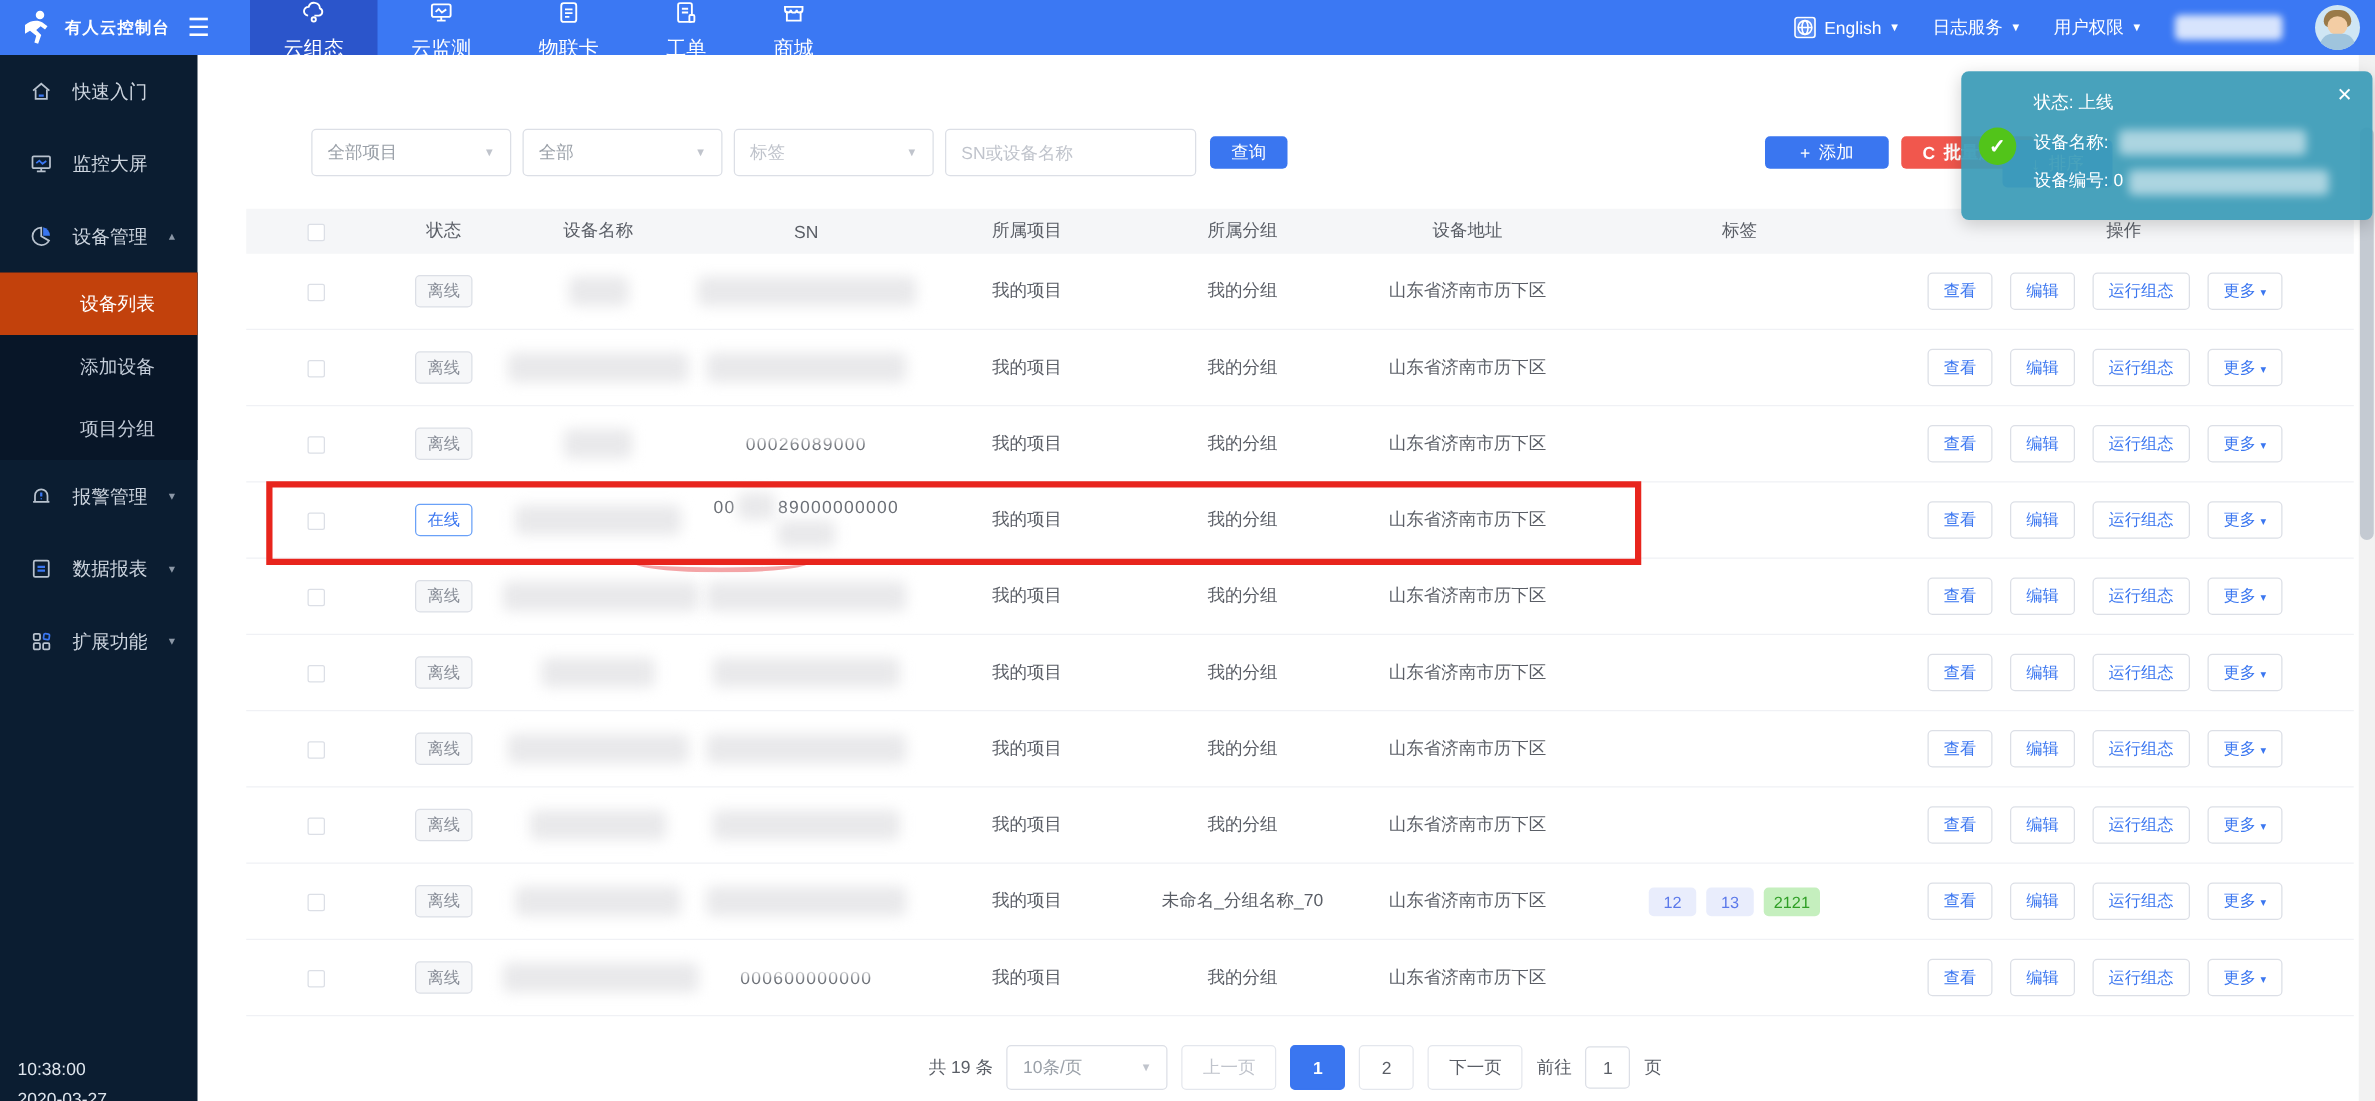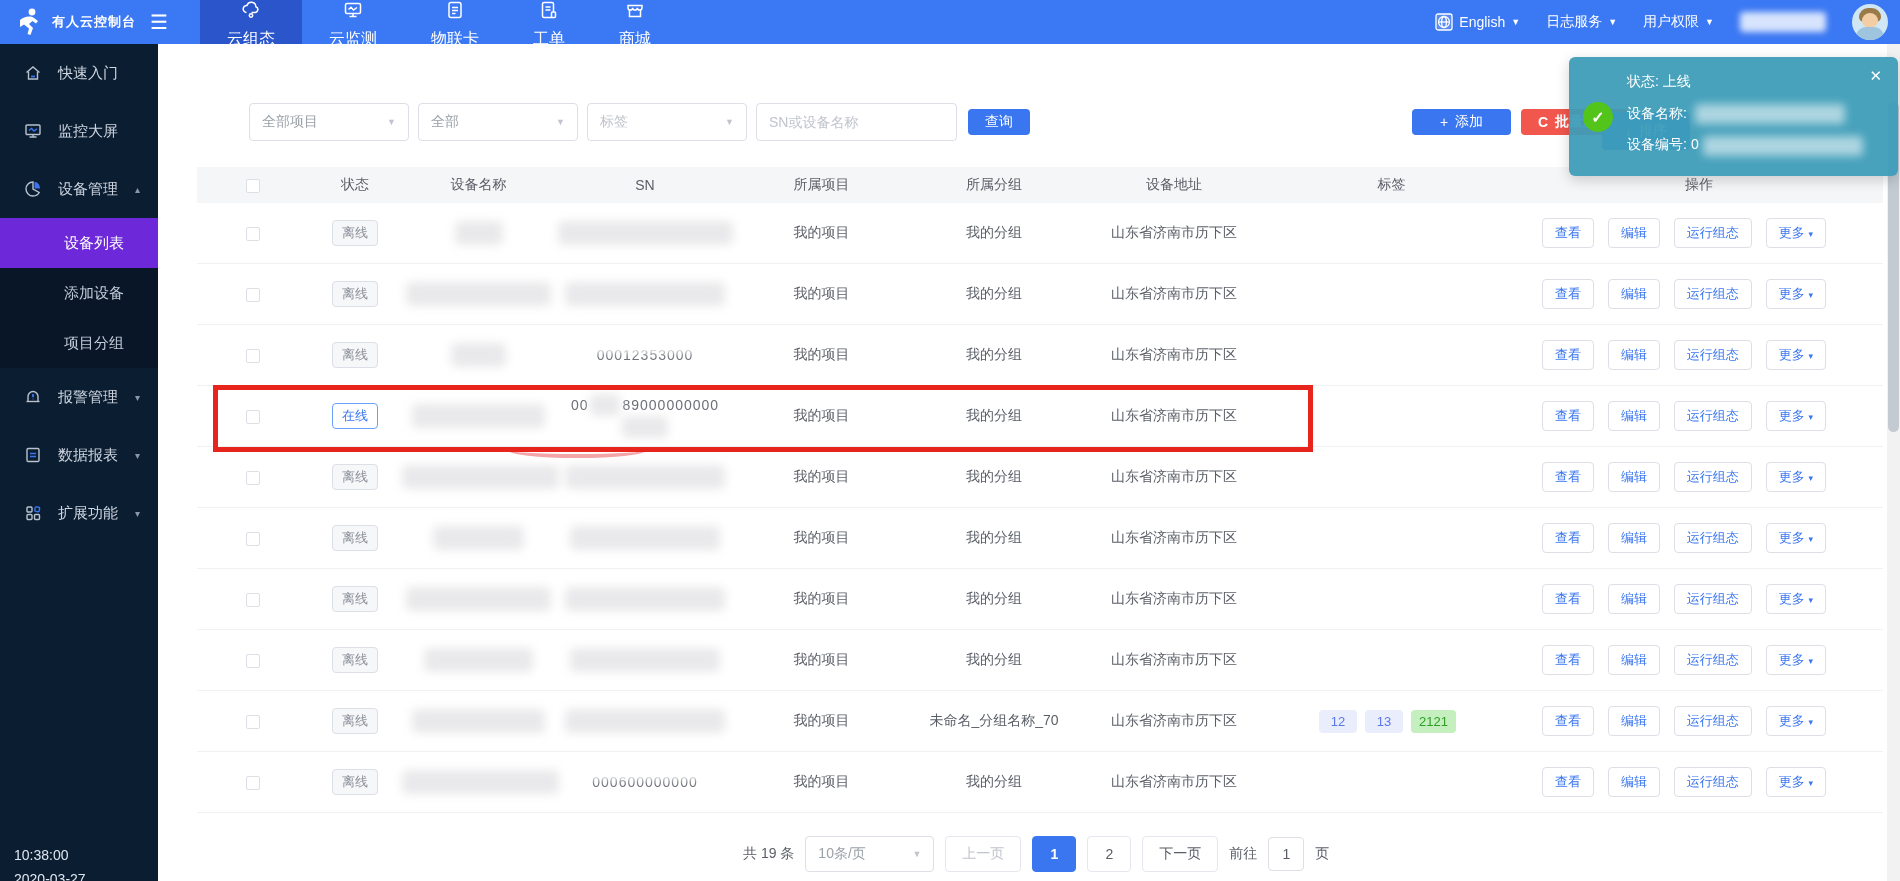--- a/index.html
+++ b/index.html
@@ -23,21 +23,21 @@
   .avatar .face { position:absolute; left:10px; top:9px; width:16px; height:15px; border-radius:50%; background:#f3cda4; }
   .avatar .bodyp { position:absolute; left:4px; top:23px; width:28px; height:14px; border-radius:10px 10px 0 0; background:#9fc4dd; }
 
   
   .sidebar { position:absolute; left:0; top:44px; width:158px; height:837px; background:#0b1d31; z-index:20; }
   .side-item { height:58px; display:flex; align-items:center; gap:16px; padding:0 18px 0 24px; color:#cdd5df; font-size:15px; cursor:pointer; }
   .side-item .grow { flex:1; }
   .side-caret { font-size:10px; color:#8b97a6; }
   .submenu { background:#081628; }
   .sub-item { height:50px; display:flex; align-items:center; padding-left:64px; color:#c3ccd8; font-size:15px; cursor:pointer; }
-  .sub-item.active { background:#6d28d9; color:#fff; }
+  .sub-item.active { background:#c2410c; color:#fff; }
   .sicon { width:18px; height:18px; flex:0 0 auto; }
   .clock { position:absolute; left:14px; bottom:-10px; color:#dfe6ee; font-size:14px; line-height:24px; }
 
   
   .content { position:absolute; left:197px; top:44px; width:1703px; height:837px; background:#fff; }
 
   .toolbar { position:absolute; left:52px; top:59px; width:1630px; height:38px; display:flex; align-items:center; }
   .sel { height:38px; border:1px solid #dcdfe6; border-radius:4px; background:#fff; display:flex; align-items:center; justify-content:space-between; padding:0 12px; font-size:14px; color:#9aa0a8; cursor:pointer; }
   .sel .caret { color:#c0c4cc; font-size:9px; }
   .sel.placeholder { color:#c0c4cc; }
@@ -351,21 +351,21 @@
        <button class="op">查看</button>
        <button class="op">编辑</button>
        <button class="op">运行组态</button>
        <button class="op">更多 <span class="sm-caret">▾</span></button>
      </div>
       </div>
       <div class="trow grid">
         <div class="td"><span class="checkbox"></span></div>
      <div class="td"><span class="badge off">离线</span></div>
      <div class="td"><span class="blur" style="width:55px"></span></div>
-     <div class="td"><span class="sn-partial">00012353000</span></div>
+     <div class="td"><span class="sn-partial">00026089000</span></div>
      <div class="td">我的项目</div>
      <div class="td">我的分组</div>
      <div class="td">山东省济南市历下区</div>
      <div class="td"></div>
      <div class="td c9">
        <button class="op">查看</button>
        <button class="op">编辑</button>
        <button class="op">运行组态</button>
        <button class="op">更多 <span class="sm-caret">▾</span></button>
      </div>

